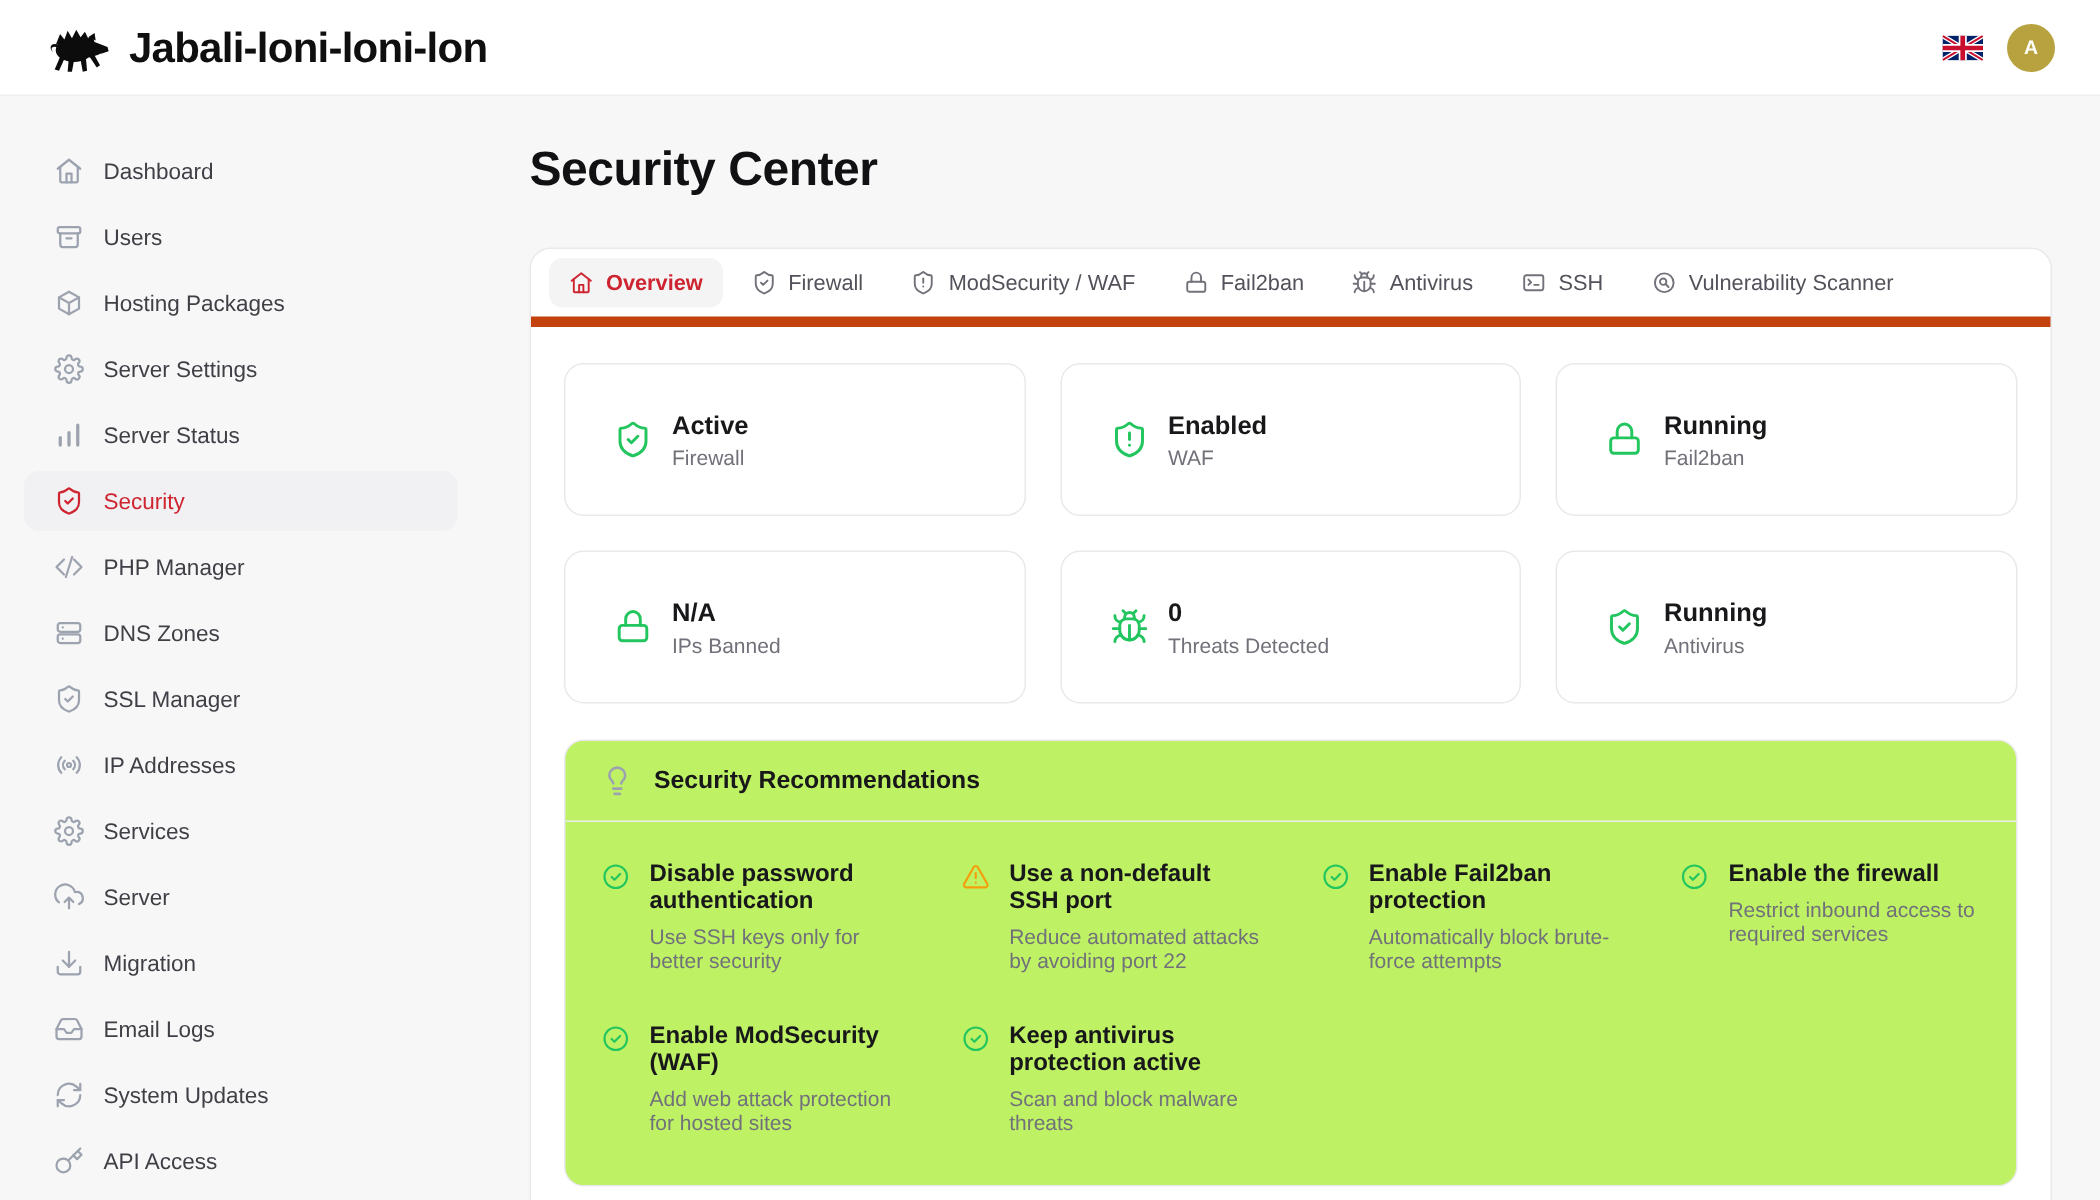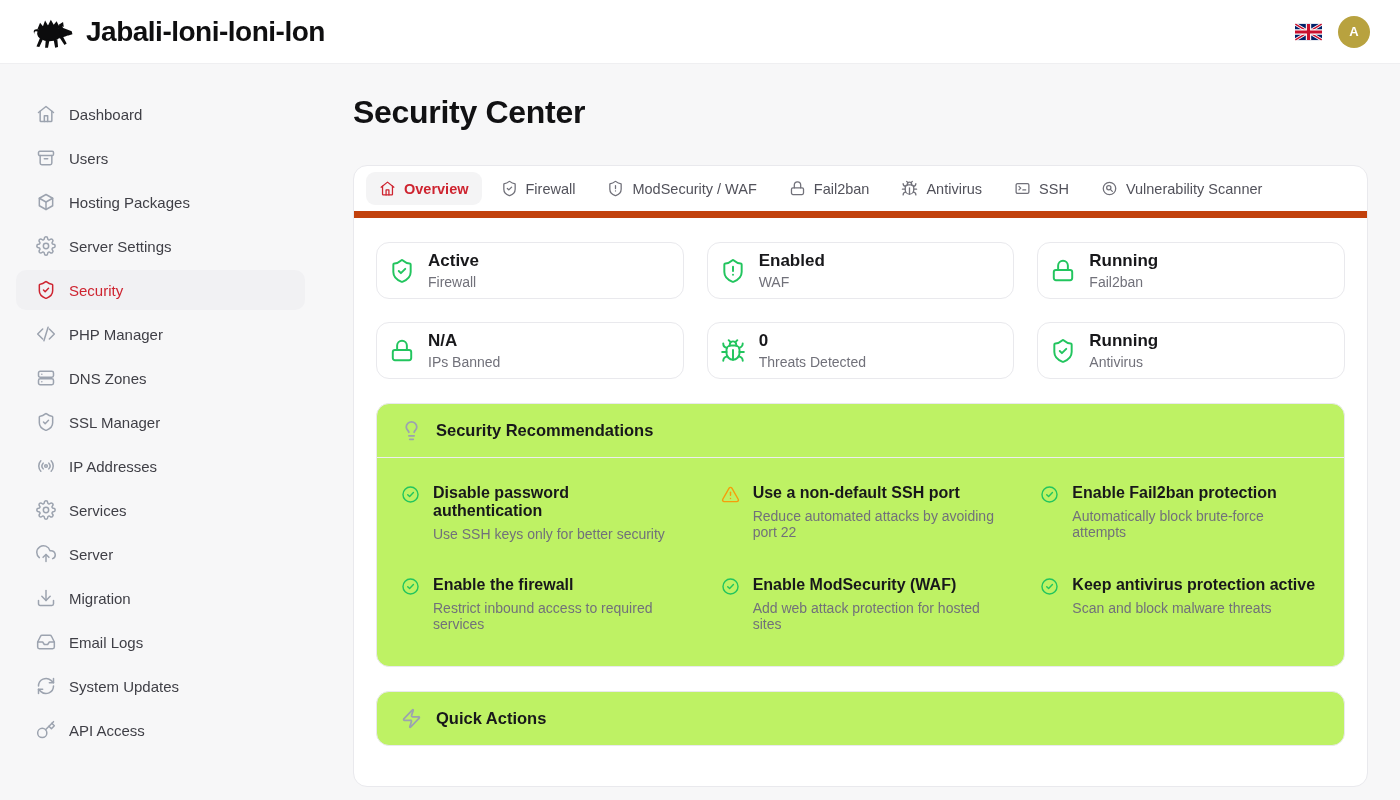--- a/index.html
+++ b/index.html
@@ -56,39 +56,39 @@
   .tab .icn{ width:17px; height:17px; color:#71717a; }
   .tab.active{ background:#f4f4f5; color:#ce2430; font-weight:600; }
   .tab.active .icn{ color:#ce2430; }
 
   .panel-body{ padding:24px 22px 40px; }
 
   
   .status-grid{ display:grid; grid-template-columns:repeat(3,1fr); gap:23px; }
   .status-card{
     display:flex; align-items:center; gap:13px;
-    height:57px; padding:0 12px;
+    height:102px; padding:0 32px;
     background:#fff; border:1px solid #e9e9ed; border-radius:13px;
   }
   .status-card .icn{ width:26px; height:26px; color:#22c55e; flex-shrink:0; }
   .sc-value{ font-size:17px; font-weight:700; color:#18181b; margin-bottom:3px; }
   .sc-label{ font-size:14px; color:#71717a; }
 
   
   .card{ margin-top:24px; border:1px solid #e9e9ed; border-radius:13px; background:#bef264; }
   .card-head{
     display:flex; align-items:center; gap:14px;
     padding:16px 24px;
   }
   .card-head.bordered{ border-bottom:1px solid #ededf0; }
   .card-head .icn{ width:21px; height:21px; color:#9ca3af; }
   .card-head-title{ font-size:16.5px; font-weight:700; color:#18181b; }
 
   .recs-grid{
-    display:grid; grid-template-columns:1fr 1fr 1fr; column-gap:40px;
+    display:grid; grid-template-columns:1fr 1fr 1fr 1fr; column-gap:40px;
     padding:26px 24px 0;
   }
   .rec-item{ display:flex; gap:13px; margin-bottom:34px; }
   .rec-item .icn{ width:19px; height:19px; flex-shrink:0; margin-top:1px; }
   .rec-item .icn.ok{ color:#22c55e; }
   .rec-item .icn.warning{ color:#f59e0b; }
   .rec-title{ font-size:16px; font-weight:700; color:#18181b; margin-bottom:6px; }
   .rec-desc{ font-size:14px; color:#71717a; }
 </style>
 </head>
@@ -152,20 +152,28 @@
           </svg>
           <span>Hosting Packages</span>
         </div>
         <div class="side-item">
           <svg class="icn " viewBox="0 0 24 24" fill="none" stroke="currentColor" stroke-width="1.8" stroke-linecap="round" stroke-linejoin="round">
             <circle cx="12" cy="12" r="3.2"></circle>
             <path d="M19.4 15a1.7 1.7 0 0 0 .34 1.87l.06.06a2 2 0 1 1-2.83 2.83l-.06-.06a1.7 1.7 0 0 0-1.87-.34 1.7 1.7 0 0 0-1 1.55V21a2 2 0 1 1-4 0v-.09a1.7 1.7 0 0 0-1-1.55 1.7 1.7 0 0 0-1.87.34l-.06.06a2 2 0 1 1-2.83-2.83l.06-.06a1.7 1.7 0 0 0 .34-1.87 1.7 1.7 0 0 0-1.55-1H3a2 2 0 1 1 0-4h.09a1.7 1.7 0 0 0 1.55-1 1.7 1.7 0 0 0-.34-1.87l-.06-.06a2 2 0 1 1 2.83-2.83l.06.06a1.7 1.7 0 0 0 1.87.34 1.7 1.7 0 0 0 1-1.55V3a2 2 0 1 1 4 0v.09a1.7 1.7 0 0 0 1 1.55 1.7 1.7 0 0 0 1.87-.34l.06-.06a2 2 0 1 1 2.83 2.83l-.06.06a1.7 1.7 0 0 0-.34 1.87 1.7 1.7 0 0 0 1.55 1H21a2 2 0 1 1 0 4h-.09a1.7 1.7 0 0 0-1.55 1z"></path>
           </svg>
           <span>Server Settings</span>
         </div>
+        <div class="side-item">
+          <svg class="icn " viewBox="0 0 24 24" fill="none" stroke="currentColor" stroke-width="1.8" stroke-linecap="round" stroke-linejoin="round">
+            <path d="M5 20v-6" stroke-width="2.6"></path>
+            <path d="M12 20V10" stroke-width="2.6"></path>
+            <path d="M19 20V4" stroke-width="2.6"></path>
+          </svg>
+          <span>Server Status</span>
+        </div>
         <div class="side-item active">
           <svg class="icn " viewBox="0 0 24 24" fill="none" stroke="currentColor" stroke-width="1.8" stroke-linecap="round" stroke-linejoin="round">
             <path d="M20 13c0 5-3.5 7.5-7.7 9a1 1 0 0 1-.6 0C7.5 20.5 4 18 4 13V6a1 1 0 0 1 1-1c2 0 4.5-1.2 6.2-2.7a1.2 1.2 0 0 1 1.6 0C14.5 3.8 17 5 19 5a1 1 0 0 1 1 1z"></path>
             <path d="m9 12 2 2 4-4"></path>
           </svg>
           <span>Security</span>
         </div>
         <div class="side-item">
           <svg class="icn " viewBox="0 0 24 24" fill="none" stroke="currentColor" stroke-width="1.8" stroke-linecap="round" stroke-linejoin="round">
             <path d="m16 18 6-6-6-6"></path>

